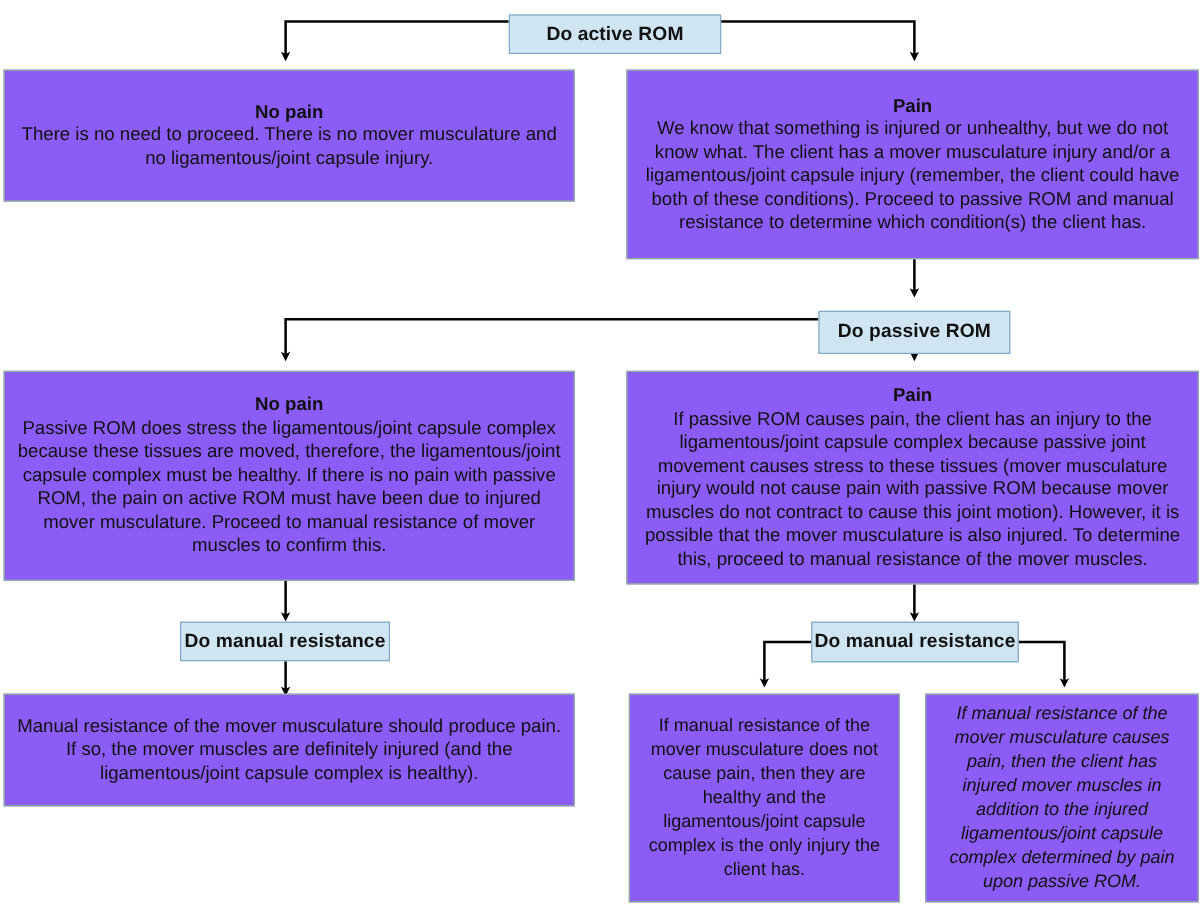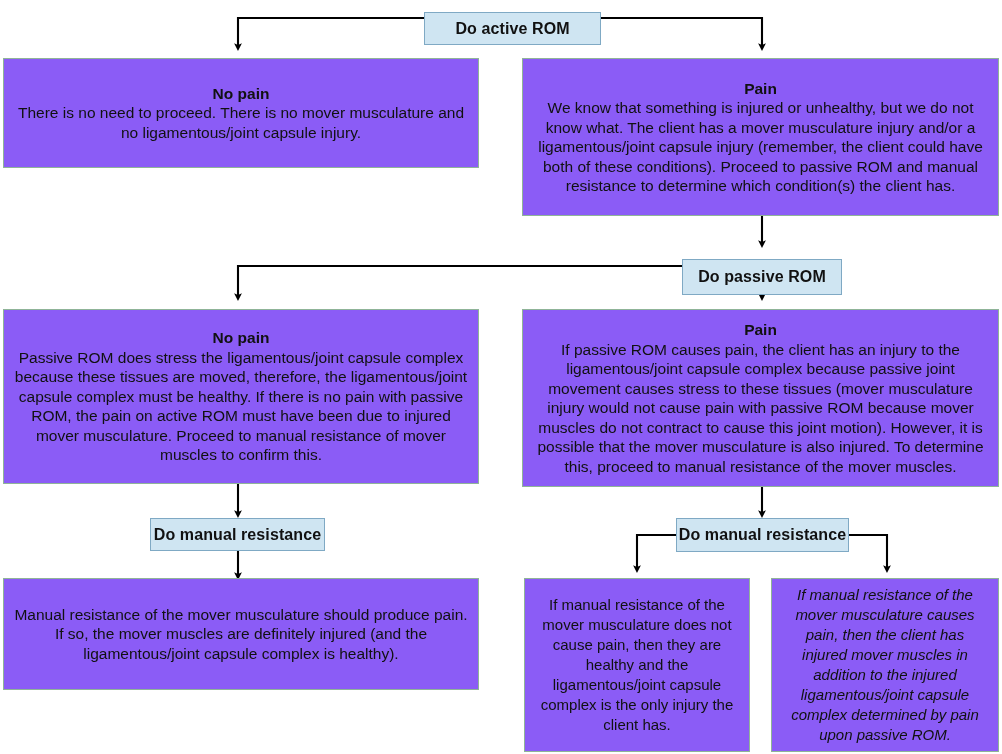--- a/index.html
+++ b/index.html
@@ -136,21 +136,21 @@
   </div>
 
   <div class="node blue-box" style="left:150px; top:518px; width:175px; height:33px;">
     <span class="label">Do manual resistance</span>
   </div>
 
   <div class="node blue-box" style="left:676px; top:518px; width:173px; height:34px;">
     <span class="label">Do manual resistance</span>
   </div>
 
-  <div class="node green-box" style="left:3px; top:578px; width:476px; height:112px;">
+  <div class="node green-box" style="left:3px; top:578px; width:476px; height:94px;">
     <div class="inner">
       <span>Manual resistance of the mover musculature should produce pain. If so, the mover muscles are definitely injured (and the ligamentous/joint capsule complex is healthy).</span>
     </div>
   </div>
 
   <div class="node green-box narrow" style="left:524px; top:578px; width:226px; height:174px;">
     <div class="inner">
       <span>If manual resistance of the mover musculature does not cause pain, then they are healthy and the ligamentous/joint capsule complex is the only injury the client has.</span>
     </div>
   </div>

